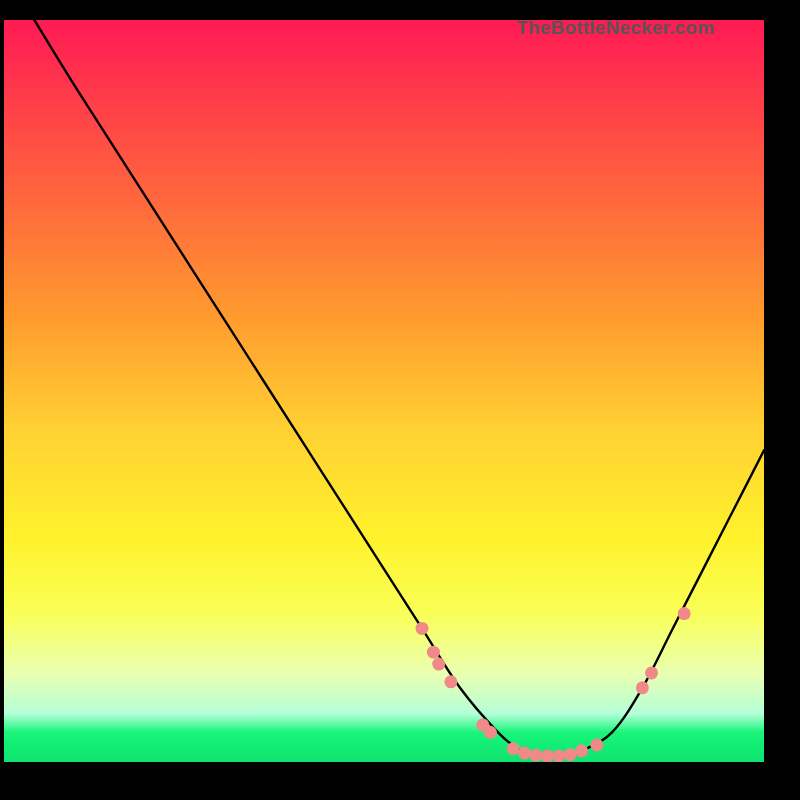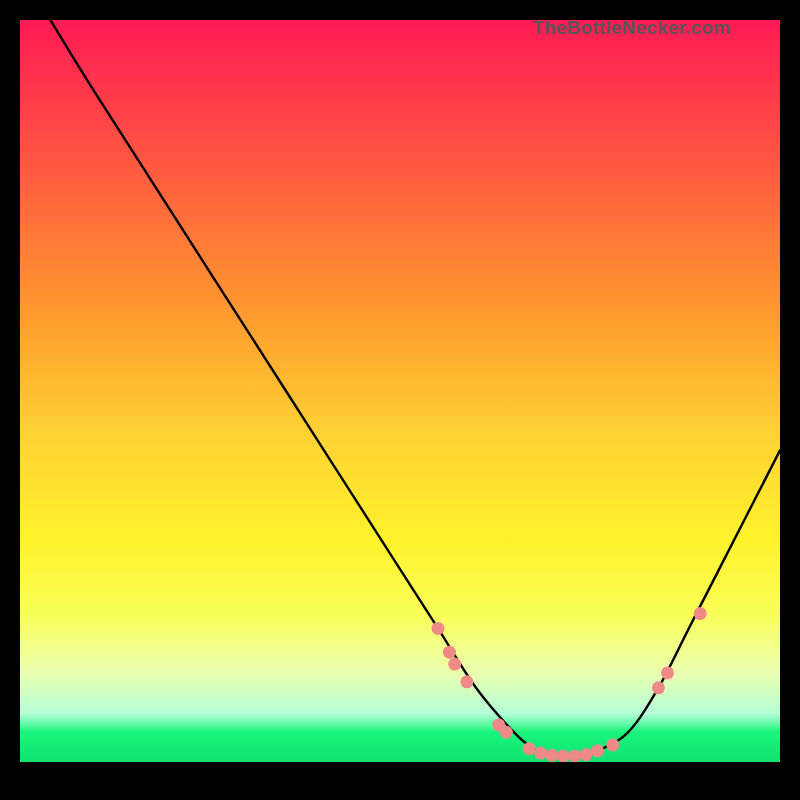--- a/index.html
+++ b/index.html
@@ -6,21 +6,21 @@
     margin: 0;
     padding: 0;
     width: 800px;
     height: 800px;
     background: #000;
     overflow: hidden;
     font-family: Arial, Helvetica, sans-serif;
   }
   .frame {
     position: absolute;
-    left: 20px;
+    left: 4px;
     top: 20px;
     width: 713px;
     height: 760px;
     background: #000;
     text-align: center;
   }
   .plot-area {
     position: absolute;
     left: 0;
     top: 0;

